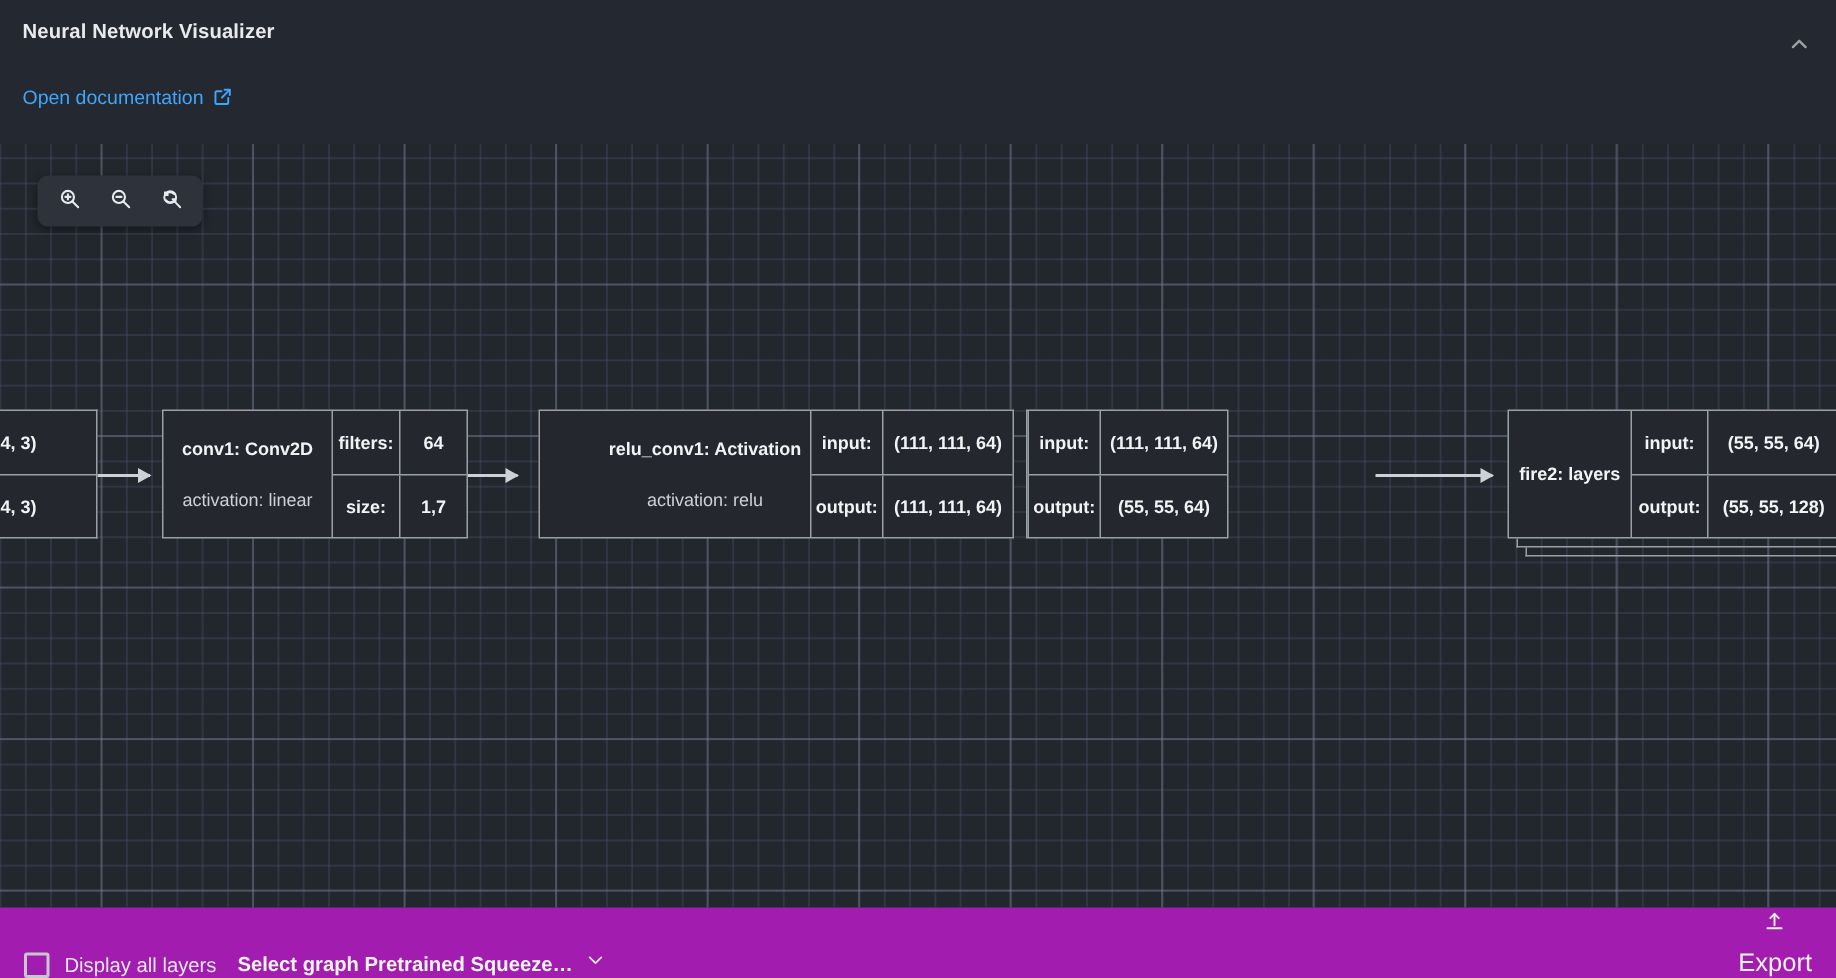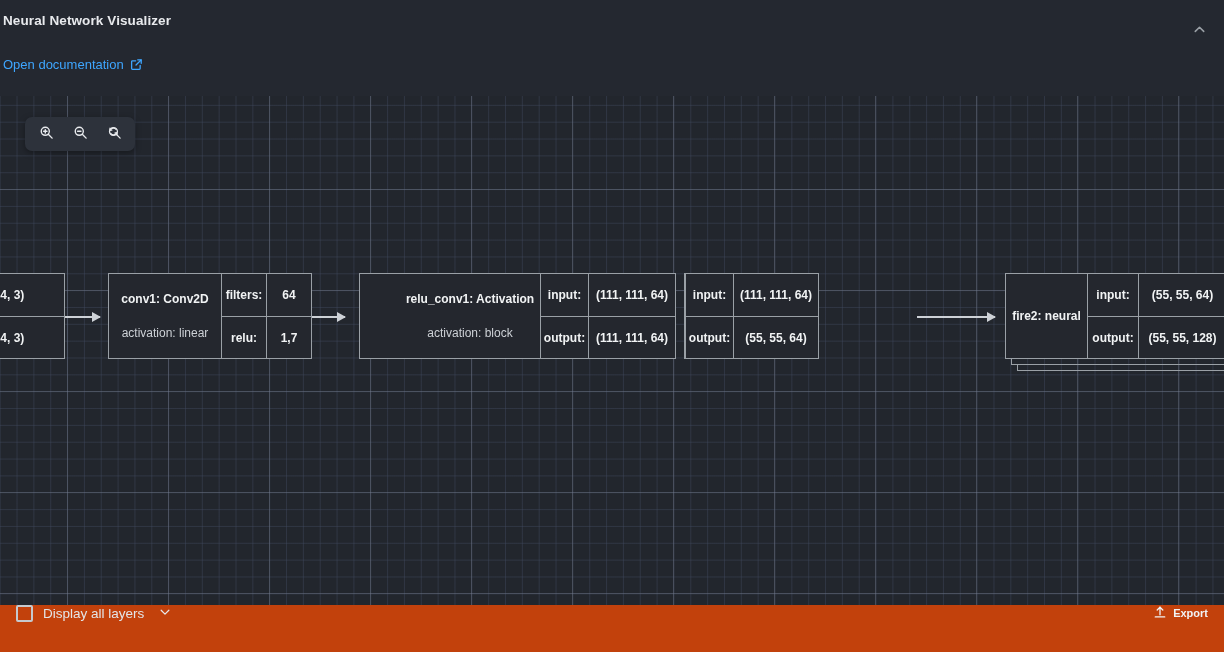--- a/index.html
+++ b/index.html
@@ -21,21 +21,21 @@
     display: flex;
     flex-direction: column;
   }
 
   
   .header {
     position: relative;
     height: 96px;
     flex: 0 0 96px;
     background: #242830;
-    padding: 12px 16px 0 3px;
+    padding: 12px 16px 0 15px;
   }
   .title {
     font-size: 13.5px;
     font-weight: bold;
     color: #e8eaed;
     letter-spacing: 0.1px;
     line-height: 18px;
   }
   .subtitle {
     font-size: 13px;
@@ -195,23 +195,23 @@
     border-top: 5px solid transparent;
     border-bottom: 5px solid transparent;
     border-left: 9px solid #cdd1d6;
   }
 
   
   .footer {
     position: relative;
     height: 47px;
     flex: 0 0 47px;
-    background: #c2410c;
-    display: flex;
-    align-items: flex-start;
+    background: #a21caf;
+    display: flex;
+    align-items: flex-end;
     padding: 0 16px;
   }
   .checkbox-wrap {
     display: flex;
     align-items: center;
     gap: 10px;
     cursor: pointer;
   }
   .checkbox {
     width: 17px;
@@ -240,23 +240,24 @@
   }
   .export-btn {
     margin-left: auto;
     display: flex;
     align-items: center;
     gap: 6px;
     background: transparent;
     border: none;
     cursor: pointer;
     color: #f1f3f4;
-    font-size: 11px;
-    font-weight: bold;
+    font-size: 17px;
+    font-weight: normal;
     font-family: "Liberation Sans", sans-serif;
+    flex-direction: column;
   }
 </style>
 </head>
 <body>
 
 <div class="app">
 
   <div class="header">
     <div class="title">Neural Network Visualizer</div>
 
@@ -333,30 +334,30 @@
       <div class="node-main" style="width:112px;">
         <div class="node-name">conv1: Conv2D</div>
         <div class="node-sub">activation: linear</div>
       </div>
       <div class="node-table">
         <div class="node-row">
           <div class="cell-key" style="width:44px;">filters:</div>
           <div class="cell-val" style="width:45px;">64</div>
         </div>
         <div class="node-row">
-          <div class="cell-key" style="width:44px;">relu:</div>
+          <div class="cell-key" style="width:44px;">size:</div>
           <div class="cell-val" style="width:45px;">1,7</div>
         </div>
       </div>
     </div>
 
     <div class="node" style="left:359px; top:177px;padding-left:40px;">
       <div class="node-main" style="width:140px;">
         <div class="node-name">relu_conv1: Activation</div>
-        <div class="node-sub">activation: block</div>
+        <div class="node-sub">activation: relu</div>
       </div>
       <div class="node-table">
         <div class="node-row">
           <div class="cell-key" style="width:47px;">input:</div>
           <div class="cell-val" style="width:87px;">(111, 111, 64)</div>
         </div>
         <div class="node-row">
           <div class="cell-key" style="width:47px;">output:</div>
           <div class="cell-val" style="width:87px;">(111, 111, 64)</div>
         </div>
@@ -374,21 +375,21 @@
           <div class="cell-val" style="width:85px;">(55, 55, 64)</div>
         </div>
       </div>
     </div>
 
     <div class="stack-shadow" style="left:1011px; top:263px; width:222px;"></div>
     <div class="stack-shadow" style="left:1017px; top:269px; width:222px;"></div>
 
     <div class="node" style="left:1005px; top:177px;">
       <div class="node-main" style="width:81px;">
-        <div class="node-name">fire2: neural</div>
+        <div class="node-name">fire2: layers</div>
       </div>
       <div class="node-table">
         <div class="node-row">
           <div class="cell-key" style="width:50px;">input:</div>
           <div class="cell-val" style="width:88px;">(55, 55, 64)</div>
         </div>
         <div class="node-row">
           <div class="cell-key" style="width:50px;">output:</div>
           <div class="cell-val" style="width:88px;">(55, 55, 128)</div>
         </div>
@@ -397,20 +398,21 @@
 
   </div>
 
   <div class="footer">
     <div class="checkbox-wrap">
       <div class="checkbox"></div>
       <span class="checkbox-label">Display all layers</span>
     </div>
 
     <div class="select">
+      <span class="select-label">Select graph Pretrained Squeeze…</span>
       <span>
         <svg width="14" height="14" viewBox="0 0 16 16" fill="none" stroke="#e8eaed" stroke-width="1.4" stroke-linecap="round" stroke-linejoin="round">
           <path d="M3.6 6 8 10.4 12.4 6"></path>
         </svg>
       </span>
     </div>
 
     <button class="export-btn">
       <span>
         <svg width="14" height="14" viewBox="0 0 16 16" fill="none" stroke="#f1f3f4" stroke-width="1.5" stroke-linecap="round" stroke-linejoin="round">

